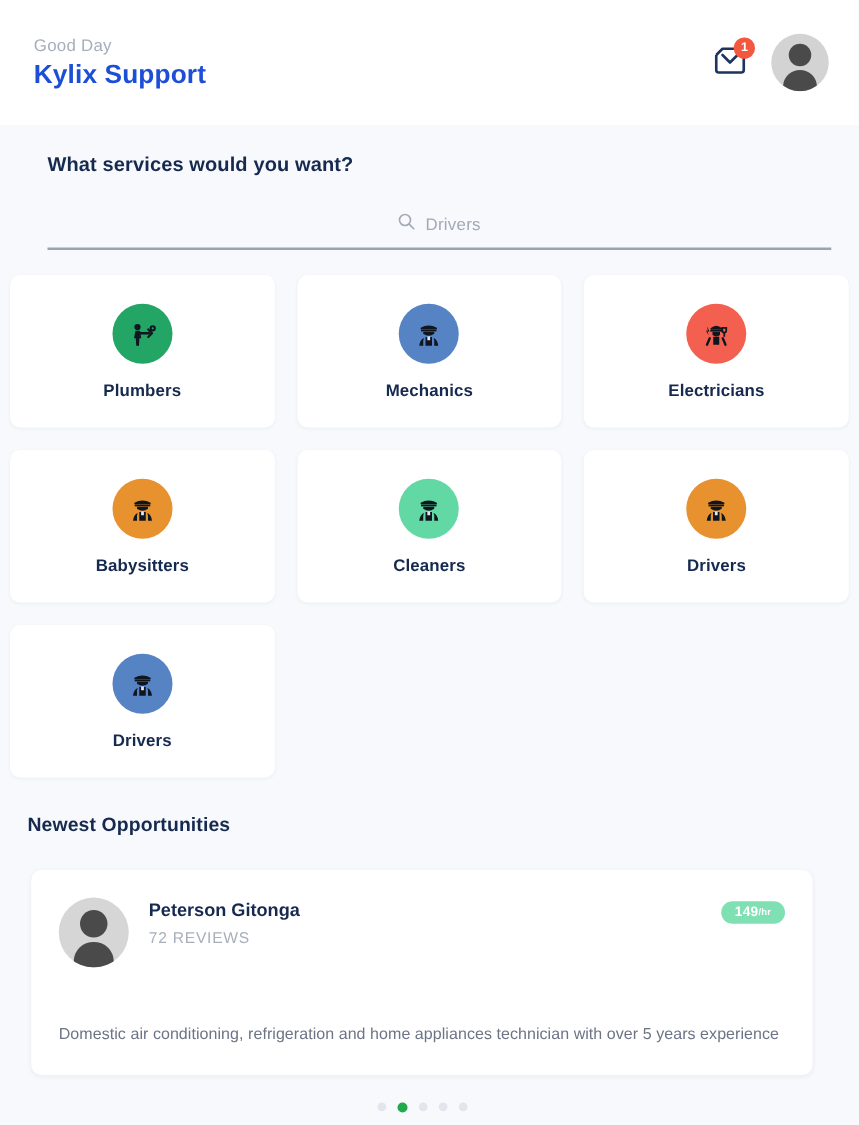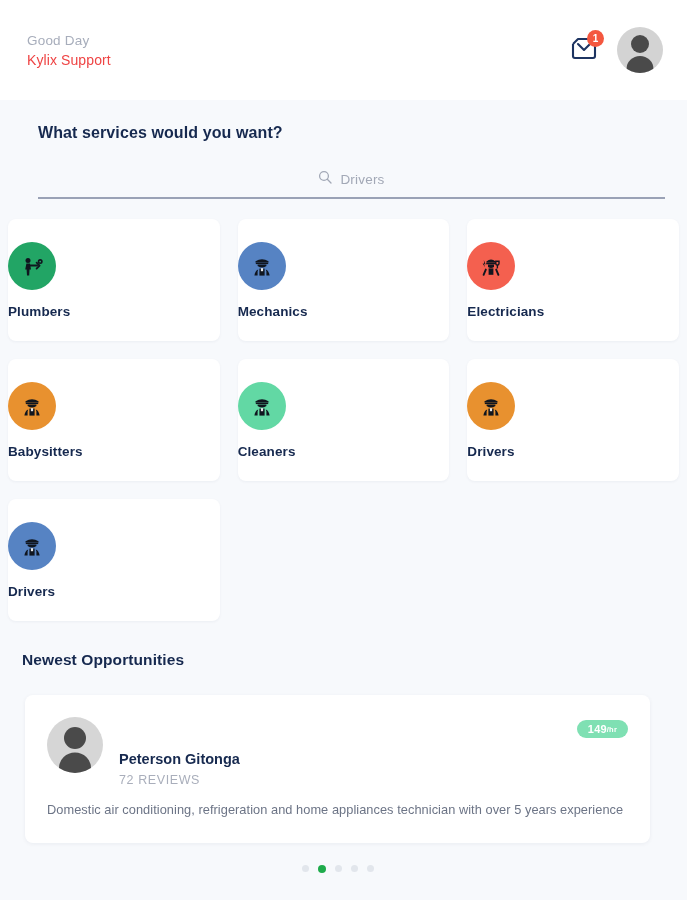--- a/index.html
+++ b/index.html
@@ -27,23 +27,23 @@
     gap: 41px;
   }
   .greet-block { display: flex; flex-direction: column; gap: 4px; }
   .greet-small {
     font-size: 13.5px;
     color: #a7adbb;
     letter-spacing: 0.2px;
     font-weight: 400;
   }
   .greet-name {
-    font-size: 14px;
-    font-weight: normal;
-    color: #ef4444;
+    font-size: 21px;
+    font-weight: bold;
+    color: #1d4ed8;
     letter-spacing: 0.1px;
   }
   .header-right {
     display: flex;
     align-items: center;
     gap: 18px;
   }
   .inbox-wrap { position: relative; width: 30px; height: 30px; }
   .inbox-wrap svg { display: block; }
   .badge {
@@ -104,21 +104,21 @@
     grid-template-columns: repeat(3, 1fr);
     gap: 18px;
     padding: 20px 8px 0 8px;
   }
   .svc-card {
     background: #ffffff;
     border-radius: 8px;
     height: 122px;
     display: flex;
     flex-direction: column;
-    align-items: flex-start;
+    align-items: center;
     justify-content: center;
     gap: 14px;
     box-shadow: 0 1px 3px rgba(25,40,70,0.05);
   }
   .svc-circle {
     width: 48px; height: 48px;
     border-radius: 50%;
     display: flex;
     align-items: center;
     justify-content: center;
@@ -160,42 +160,41 @@
     position: relative;
     flex: none;
   }
   .opp-avatar svg { position: absolute; left: 0; top: 0; }
   .opp-meta { flex: 1; padding-top: 3px; }
   .opp-name {
     font-size: 14.5px;
     font-weight: bold;
     color: #16294f;
     margin-bottom: 6px;
-    margin-top: 31px;
   }
   .opp-reviews {
     font-size: 12.5px;
     color: #a9aebb;
     letter-spacing: 0.6px;
   }
   .price-pill {
     background: #7fe0b3;
     color: #ffffff;
     border-radius: 11px;
     padding: 3px 11px;
     font-size: 11px;
     font-weight: bold;
     letter-spacing: 0.2px;
     align-self: flex-start;
     margin-top: 3px;
     white-space: nowrap;
   }
   .price-pill .unit { font-size: 7.5px; vertical-align: 1px; }
   .opp-desc {
-    margin-top: 14px;
+    margin-top: 44px;
     font-size: 12.8px;
     color: #6c7486;
     line-height: 1.4;
     letter-spacing: 0.05px;
   }
 
   
   .dots {
     display: flex;
     align-items: center;

